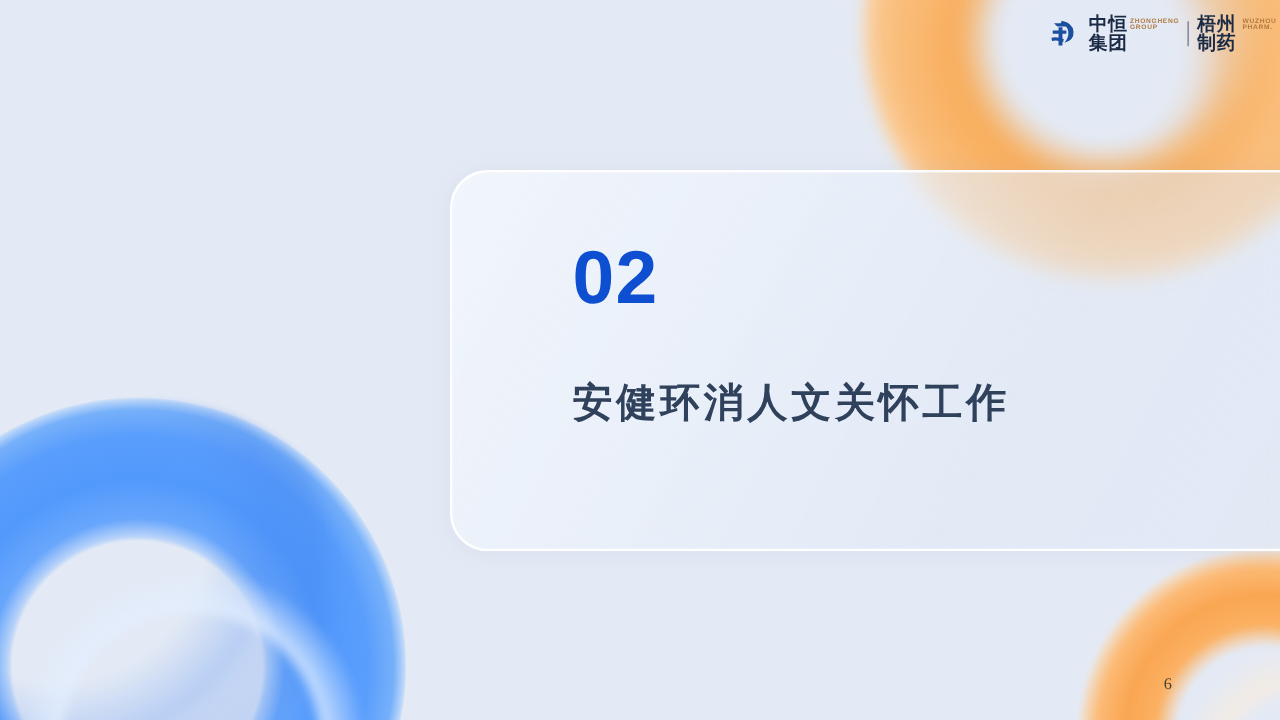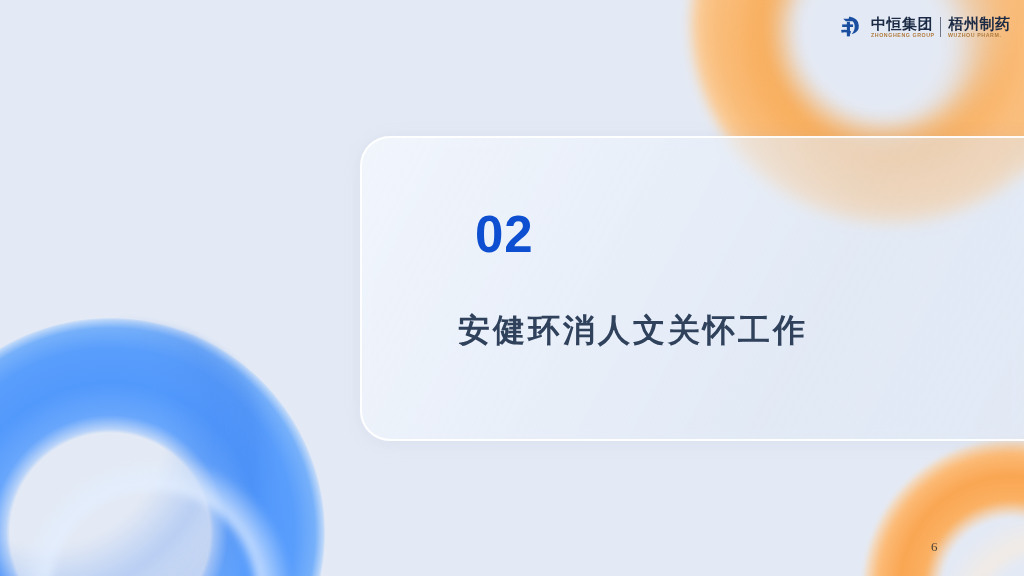--- a/index.html
+++ b/index.html
@@ -176,26 +176,26 @@
     box-sizing: border-box;
   }
 
   .card-content {
     position: absolute;
     left: 96px;
     top: 54px;
   }
 
   .section-number {
-    font-size: 51px;
+    font-size: 60px;
     font-weight: bold;
     line-height: 1;
     letter-spacing: 1px;
     color: #0d4fd0;
-    margin: 17px;
+    margin: 0;
   }
 
   .section-title {
     font-size: 32px;
     font-weight: bold;
     line-height: 1;
     letter-spacing: 3px;
     color: #2f415b;
     margin: 54px 0 0 0;
     white-space: nowrap;
@@ -211,21 +211,21 @@
     align-items: center;
     gap: 7px;
     height: 34px;
   }
   .logo-mark { width: 26px; height: 26px; flex: none; display: block; }
   .logo-text-group {
     display: flex;
     align-items: center;
     gap: 7px;
   }
-  .logo-block { display: flex; flex-direction: column; line-height: 1; }
+  .logo-block { display: flex; flex-direction: row; line-height: 1; }
   .logo-cn {
     font-size: 15px;
     font-weight: bold;
     color: #1c2b45;
     letter-spacing: 0.5px;
   }
   .logo-en {
     font-size: 5.2px;
     font-weight: bold;
     color: #b07a3d;

